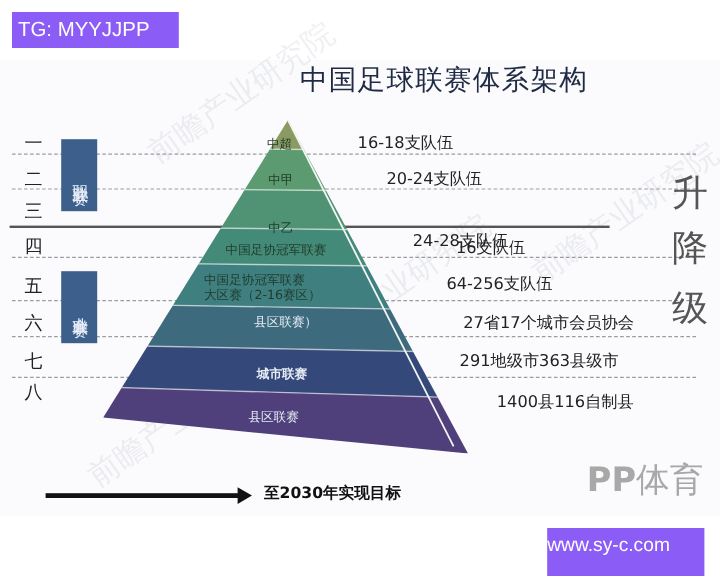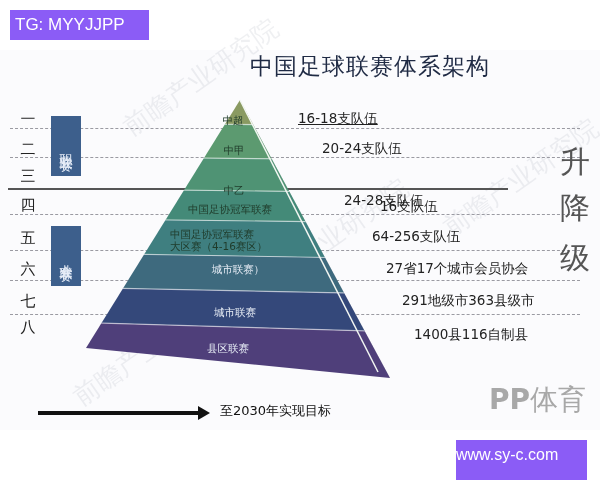--- a/index.html
+++ b/index.html
@@ -13,21 +13,21 @@
   .solid { position:absolute; left:8px; width:500px; border-top:2px solid #555; height:0; top:188px; }
   .level { position:absolute; left:18px; font-size:15px; color:#222; width:20px; text-align:center; }
   .vbox { position:absolute; left:51px; width:30px; background:#3d5f8c; color:#e8eef8; font-size:13px; line-height:15px; text-align:center; display:flex; align-items:center; justify-content:center; writing-mode:vertical-rl; letter-spacing:1px; }
   svg.pyr { position:absolute; left:0; top:0; }
   .lab { position:absolute; font-size:10.5px; color:#1f3b2a; text-align:center; white-space:nowrap; line-height:12px; }
   .lab.light { color:#e6ecf5; }
   .count { position:absolute; font-size:13.5px; color:#222; white-space:nowrap; }
   .side { position:absolute; left:555px; font-size:30px; color:#555; line-height:44px; width:40px; text-align:center; }
   .arrow-line { position:absolute; left:38px; top:411px; width:162px; height:4px; background:#111; }
   .arrow-head { position:absolute; left:198px; top:406px; width:0; height:0; border-top:7px solid transparent; border-bottom:7px solid transparent; border-left:12px solid #111; }
-  .goal { position:absolute; left:220px; top:402px; font-size:13px; font-weight:normal; color:#111; white-space:nowrap; }
+  .goal { position:absolute; left:220px; top:402px; font-size:13px; font-weight:bold; color:#111; white-space:nowrap; }
   .logo { position:absolute; left:489px; top:381px; font-size:28px; color:#a8a8a8; font-weight:bold; white-space:nowrap; }
   .logo .cn { font-weight:normal; }
   .wm { position:absolute; color:rgba(120,130,150,0.12); font-size:26px; transform:rotate(-35deg); white-space:nowrap; pointer-events:none; }
 </style>
 </head>
 <body>
 
 <div class="tag tag-top">TG: MYYJJPP</div>
 
 <div class="canvas"></div>
@@ -90,35 +90,35 @@
   </g>
   <line x1="240" y1="100" x2="378" y2="372" stroke="#f2f6f2" stroke-width="1.5"></line>
 </svg>
 
 <div class="lab" style="left:213px;top:114px;width:40px;">中超</div>
 <div class="lab" style="left:214px;top:144px;width:40px;">中甲</div>
 <div class="lab" style="left:214px;top:174px;width:40px;margin-top:10px;">中乙</div>
 <div class="lab" style="left:170px;top:203px;width:120px;">中国足协冠军联赛</div>
 <div class="lab" style="left:170px;top:228px;width:110px;text-align:left;">
   <div>中国足协冠军联赛</div>
-  <div>大区赛（4-16赛区）</div>
+  <div>大区赛（2-16赛区）</div>
 </div>
 <div class="lab light" style="left:168px;top:263px;width:140px;">
-  <div>城市联赛）</div>
+  <div>县区联赛）</div>
 </div>
-<div class="lab light" style="left:195px;top:306px;width:80px;">城市联赛</div>
+<div class="lab light" style="left:195px;top:306px;width:80px;font-weight:bold;">城市联赛</div>
 <div class="lab light" style="left:188px;top:342px;width:80px;">县区联赛</div>
 
-<div class="count" style="left:298px;top:110px;text-decoration:underline;">16-18支队伍</div>
+<div class="count" style="left:298px;top:110px;">16-18支队伍</div>
 <div class="count" style="left:322px;top:140px;">20-24支队伍</div>
 <div class="count" style="left:344px;top:169px;margin-top:23px;">24-28支队伍</div>
 <div class="count" style="left:380px;top:198px;">16支队伍</div>
 <div class="count" style="left:372px;top:228px;">64-256支队伍</div>
 <div class="count" style="left:386px;top:260px;">27省17个城市会员协会</div>
-<div class="count" style="left:402px;top:292px;">291地级市363县级市</div>
+<div class="count" style="left:383px;top:292px;">291地级市363县级市</div>
 <div class="count" style="left:414px;top:326px;">1400县116自制县</div>
 
 <div class="side" style="top:140px;">升</div>
 <div class="side" style="top:186px;">降</div>
 <div class="side" style="top:236px;">级</div>
 
 <div class="arrow-line"></div>
 <div class="arrow-head"></div>
 <div class="goal">至2030年实现目标</div>
 

